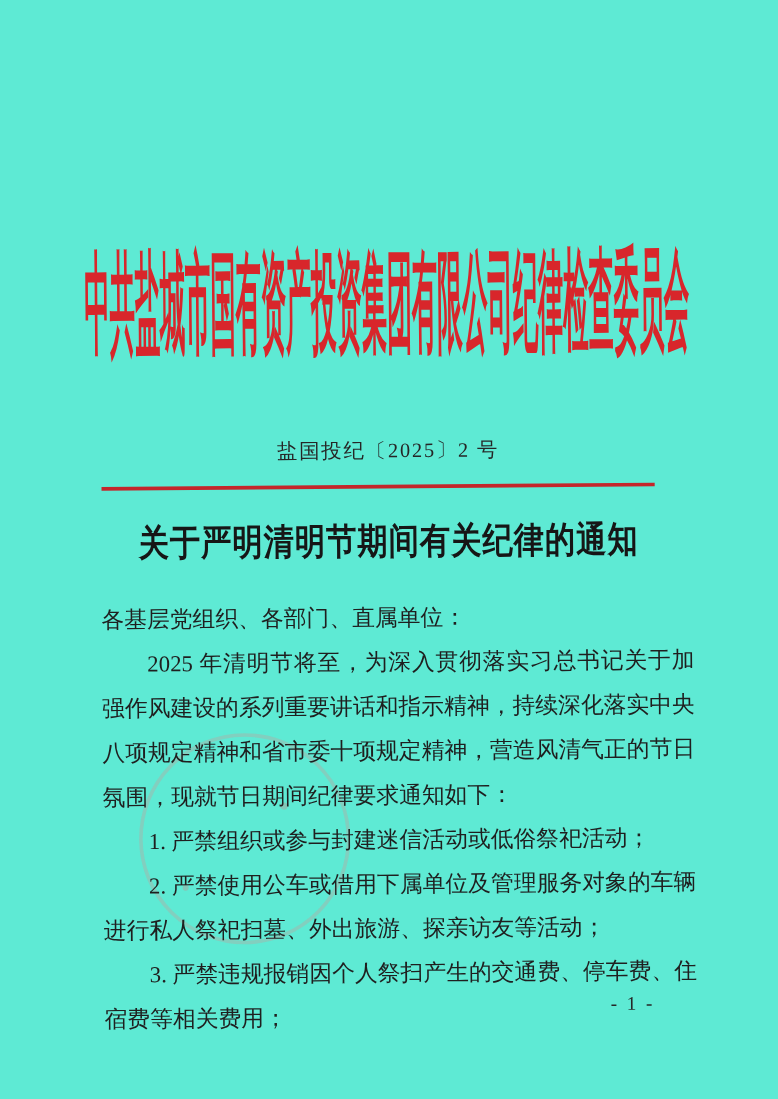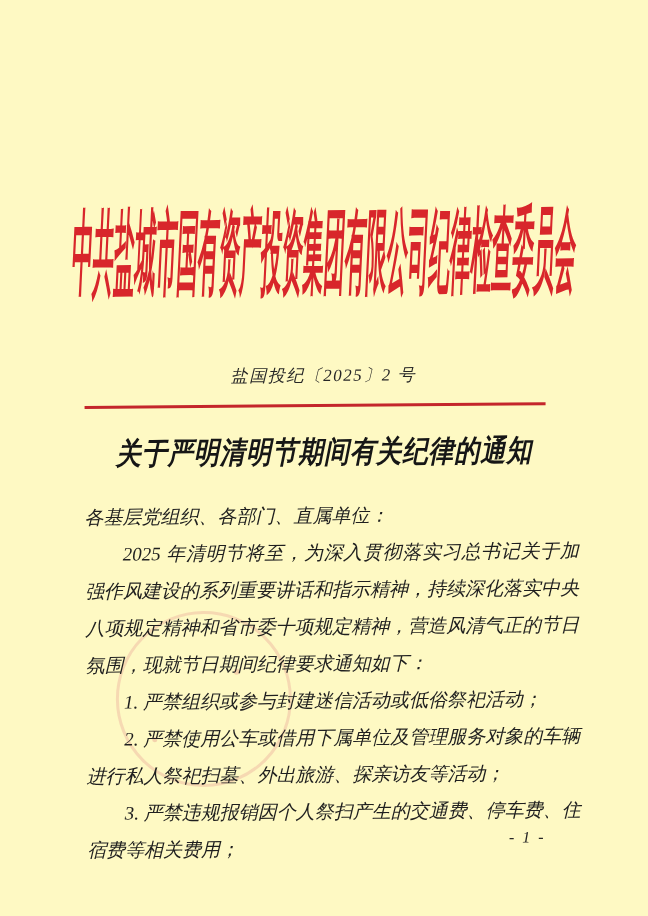--- a/index.html
+++ b/index.html
@@ -4,24 +4,23 @@
 <style>
   html, body {
     margin: 0;
     padding: 0;
     background: #ffffff;
   }
   .page {
     position: relative;
     width: 648px;
     height: 916px;
-    background: #fef9c3;
+    background: #5eead4;
     overflow: hidden;
     font-family: "Liberation Serif", "DejaVu Serif", serif;
-    font-style: italic;
   }
   
   .sheet {
     position: absolute;
     inset: 0;
     transform: rotate(-0.45deg);
     transform-origin: 50% 50%;
   }
   .org-header {
     position: absolute;

